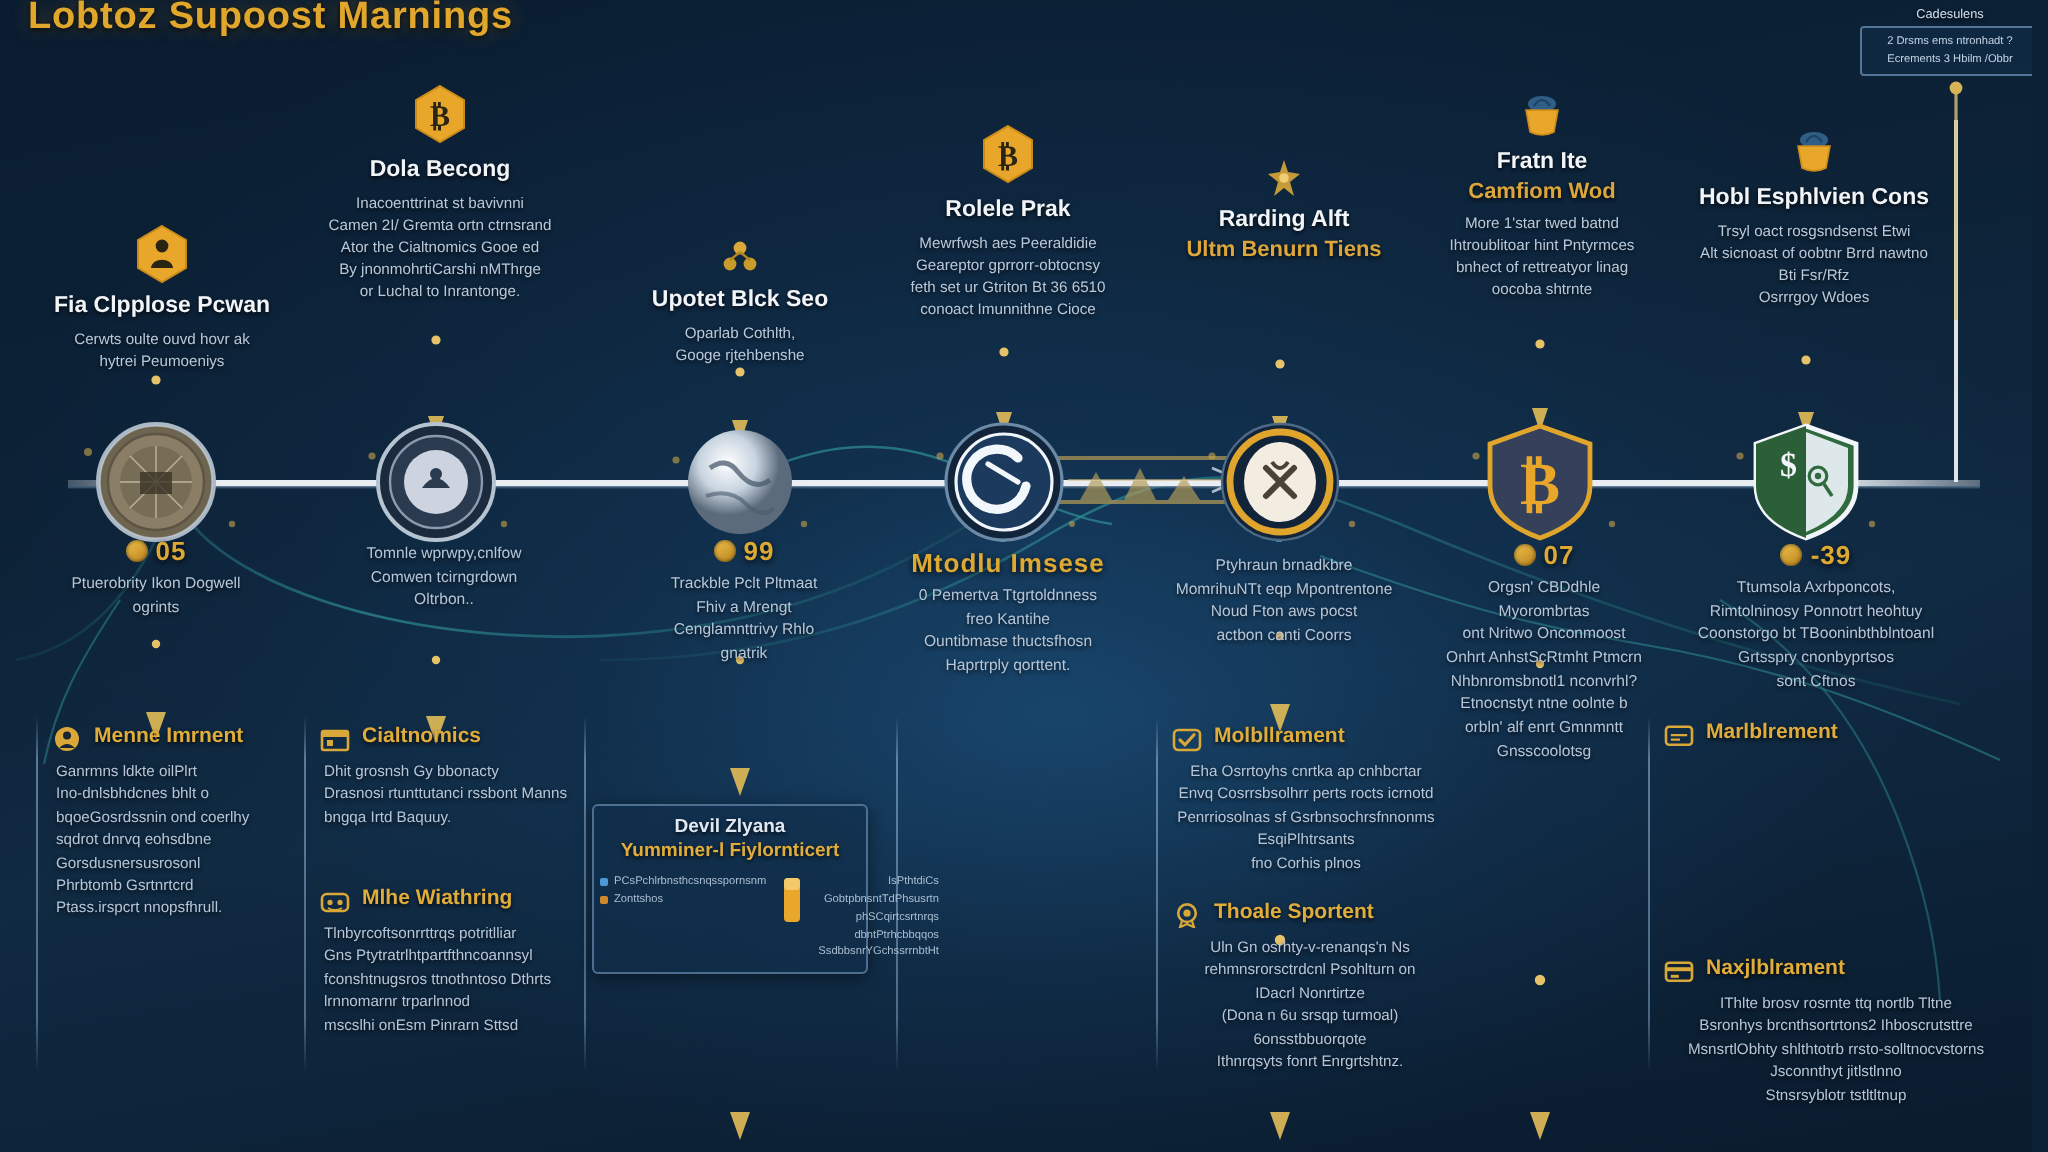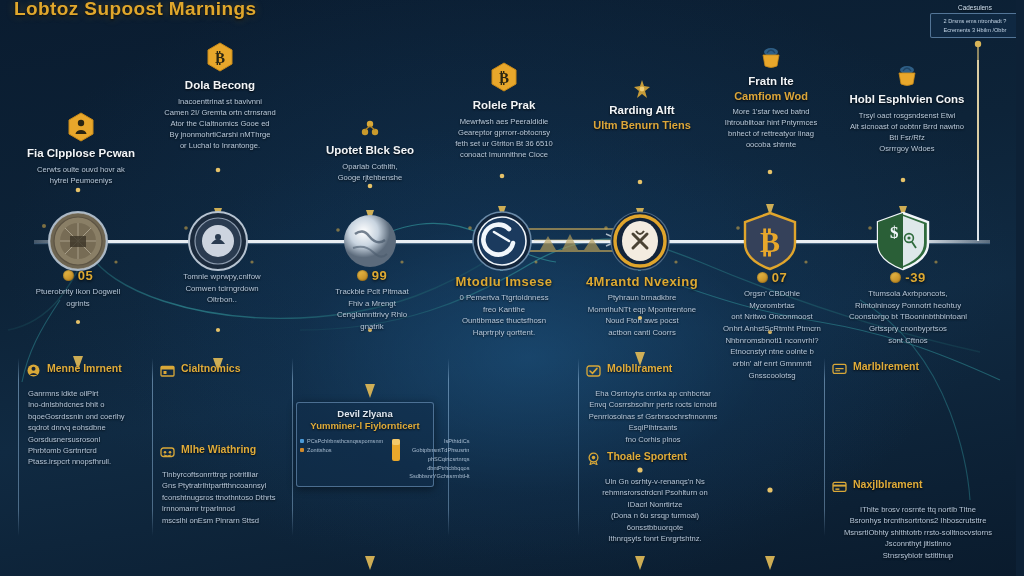--- a/index.html
+++ b/index.html
@@ -132,21 +132,21 @@
     font-weight: bold;
     color: #e0ac3a;
     text-shadow: 0 1px 2px rgba(0,0,0,.8);
     white-space: nowrap;
   }
   .lblk .body {
     font-size: 7.6px;
     line-height: 1.5;
     color: #b6c6d8;
     text-shadow: 0 1px 2px rgba(0,0,0,.7);
-    margin-top: 12px;
+    margin-top: 4px;
     padding-left: 2px;
   }
   .lblk .body.centered { text-align: center; }
 
   
   .vrule {
     position: absolute;
     width: 1px;
     background: linear-gradient(to bottom, rgba(150,190,225,0) 0%, rgba(150,190,225,.55) 12%, rgba(150,190,225,.45) 85%, rgba(150,190,225,0) 100%);
   }
@@ -554,21 +554,20 @@
 
   <div class="cap" style="left:504px; top:274px;">
     <div class="amt" style="justify-content:center;">Mtodlu Imsese</div>
     <div class="txt" style="white-space:pre-line">0 Pemertva Ttgrtoldnness
 freo Kantihe
 Ountibmase thuctsfhosn
 Haprtrply qorttent.</div>
   </div>
 
   <div class="cap" style="left:642px; top:274px;">
-    <div class="amt" style="justify-content:center;">4Mrantd Nvexing</div>
     <div class="txt" style="white-space:pre-line">Ptyhraun brnadkbre
 MomrihuNTt eqp Mpontrentone
 Noud Fton aws pocst
 actbon canti Coorrs</div>
   </div>
 
   <div class="cap" style="left:772px; top:270px; width:160px;">
     <div class="amt">
       <span class="cicon"></span>
       <span>07</span>
@@ -626,20 +625,23 @@
     <div class="row">
       <span class="bico">
         <svg width="15" height="13" viewBox="0 0 15 13">
           <rect x="1" y="2.5" width="13" height="9.5" rx="1" fill="none" stroke="#d9a838" stroke-width="1.3"></rect>
           <rect x="1" y="2.5" width="13" height="3" fill="#d9a838"></rect>
           <rect x="3.5" y="7" width="3" height="3" fill="#d9a838"></rect>
         </svg>
       </span>
       <span class="ttl">Cialtnomics</span>
     </div>
+    <div class="body" style="white-space:pre-line">Dhit grosnsh Gy bbonacty
+Drasnosi rtunttutanci rssbont Manns
+bngqa Irtd  Baquuy.</div>
   </div>
 
   <div class="lblk" style="left:160px; top:443px; width:128px;">
     <div class="row">
       <span class="bico">
         <svg width="15" height="13" viewBox="0 0 15 13">
           <rect x="1" y="3" width="13" height="8.5" rx="2.4" fill="none" stroke="#d9a838" stroke-width="1.3"></rect>
           <circle cx="5" cy="7.2" r="1.3" fill="#d9a838"></circle>
           <circle cx="10" cy="7.2" r="1.3" fill="#d9a838"></circle>
           <path d="M4,10 Q7.5,12 11,10" fill="none" stroke="#d9a838" stroke-width="1"></path>

